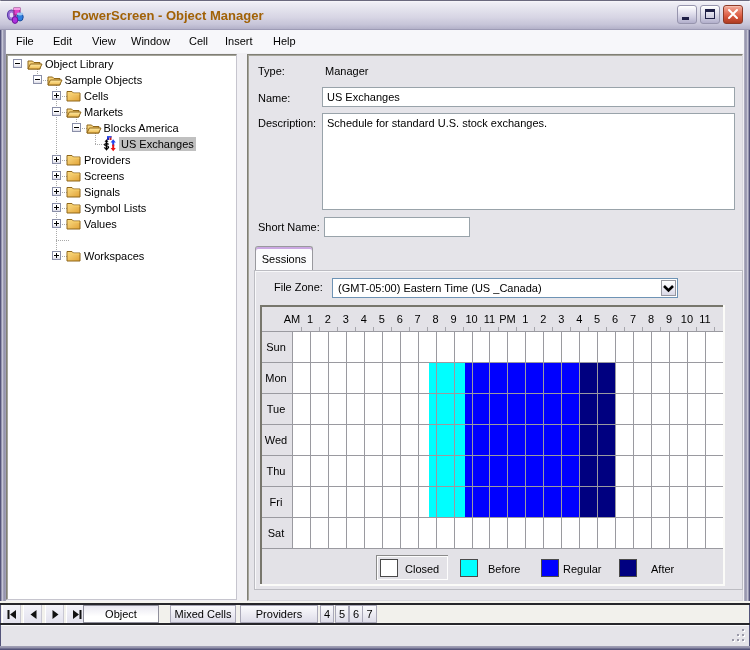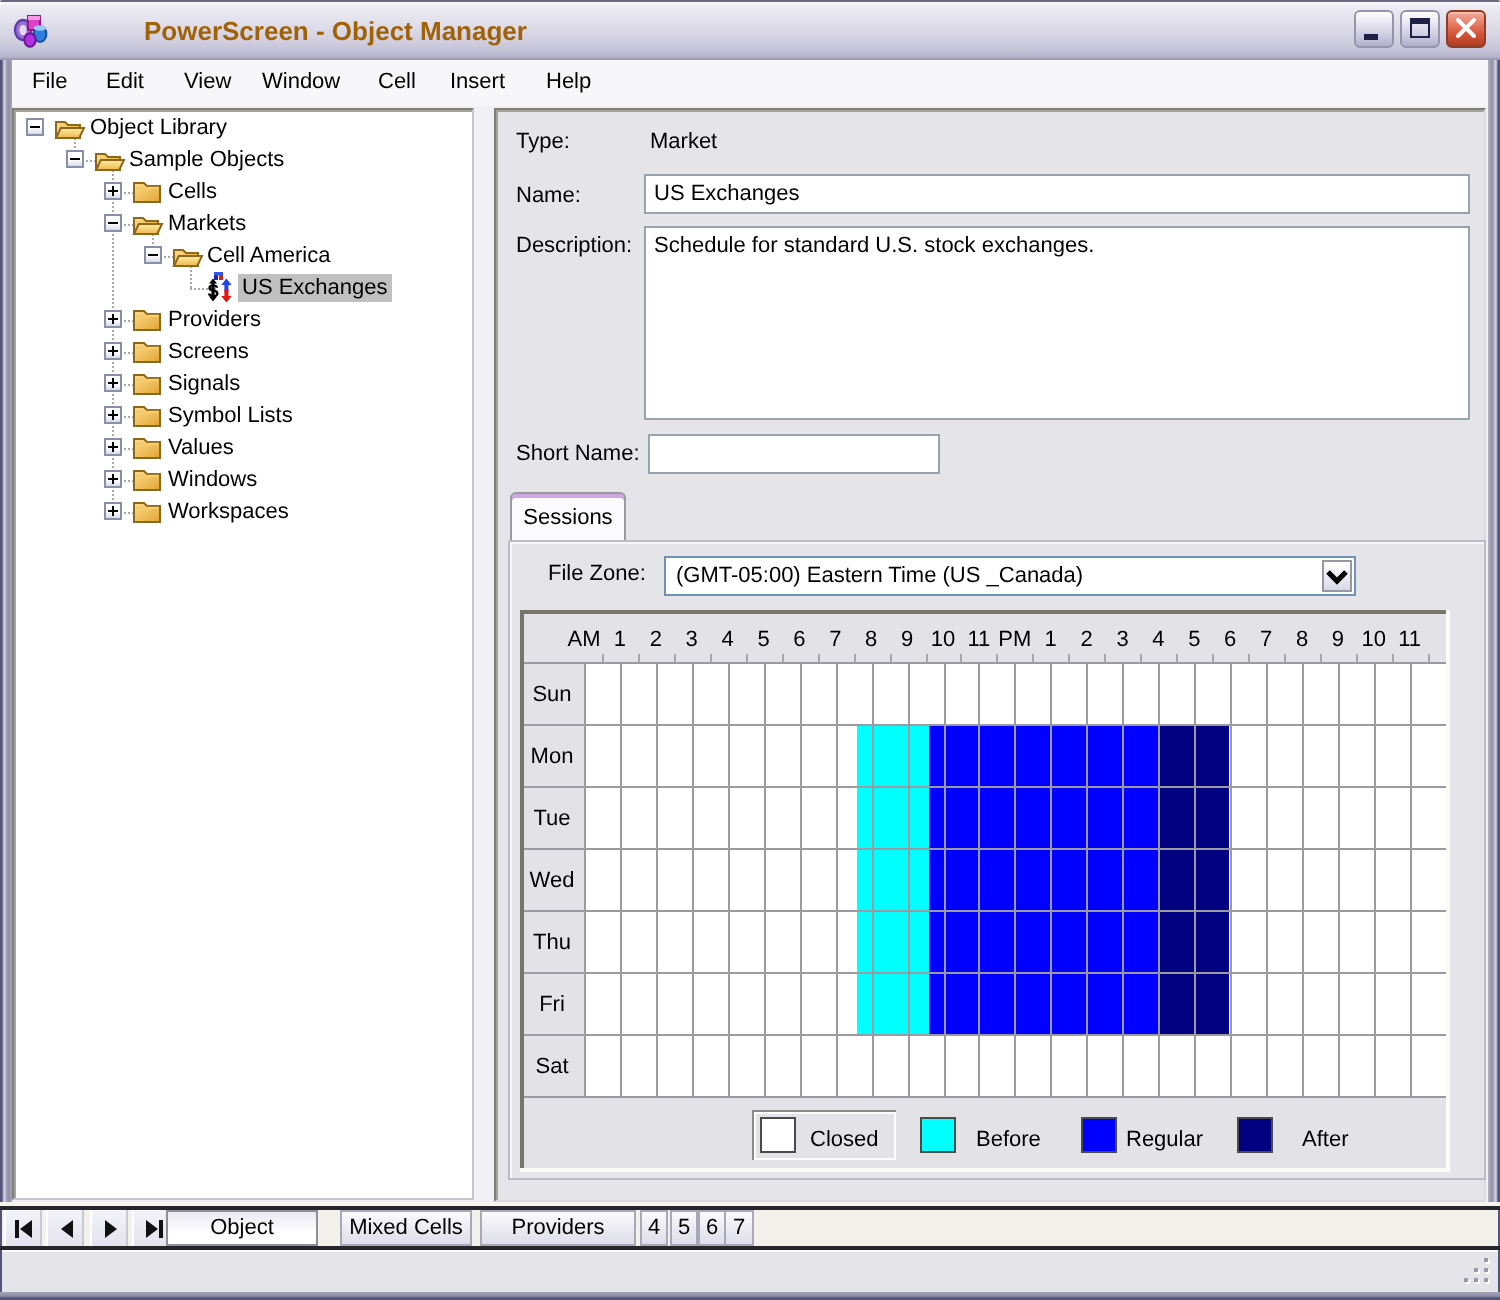--- a/index.html
+++ b/index.html
@@ -174,21 +174,21 @@
         <div class="tlabel" style="left:75px">Markets</div>
       </div>
       <div class="trow" style="left:0;top:65px;width:229px;">
         <div class="ebox" style="left:64.5px">
           <div class="h"></div>
         </div>
         <div class="ticon" style="left:78.5px"><svg width="16" height="16" viewBox="0 0 16 16">
             <path d="M1 13 V5 h4.5 L7 6.5 h6 V13 Z" fill="url(#fg)" stroke="#8F671B" stroke-width="1"></path>
             <path d="M3.4 8 H15 L12.6 13 H1 Z" fill="url(#fg2)" stroke="#8F671B" stroke-width="1"></path>
           </svg></div>
-        <div class="tlabel" style="left:94.5px">Cell America</div>
+        <div class="tlabel" style="left:94.5px">Blocks America</div>
       </div>
       <div class="trow" style="left:0;top:81px;width:229px;">
         <div class="ticon" style="left:96px"><svg width="16" height="16" viewBox="0 0 16 16">
             <rect x="4" y="0" width="2" height="4" fill="#2222BB"></rect>
             <rect x="6.5" y="0" width="2" height="4" fill="#CC2222"></rect>
             <rect x="4" y="0" width="4.5" height="1.6" fill="#3355EE"></rect>
             <path d="M9.2 10 V6.5 H7.6 L10.2 3.2 L12.8 6.5 H11.2 V10 Z" fill="#2244EE"></path>
             <path d="M11.2 8.5 V12 H12.8 L10.2 15.3 L7.6 12 H9.2 V8.5 Z" fill="#EE1111"></path>
             <path d="M3.5 3.2 L5.5 5.8 H4.3 V12.2 H5.5 L3.5 14.8 L1.5 12.2 H2.7 V5.8 H1.5 Z" fill="#000"></path>
             <text x="0.6" y="12.5" font-size="9" font-weight="bold" fill="#000">S</text>
@@ -243,48 +243,37 @@
         <div class="ebox" style="left:45px">
           <div class="h"></div>
           <div class="v"></div>
         </div>
         <div class="ticon" style="left:59px"><svg width="16" height="16" viewBox="0 0 16 16">
             <path d="M1 3.5 h5 l1.5 1.5 H14 V13 H1 Z" fill="url(#fg)" stroke="#8F671B" stroke-width="1"></path>
             <path d="M1.8 6 H13.4" stroke="#F6CD6A" stroke-width="1.2"></path>
           </svg></div>
         <div class="tlabel" style="left:75px">Values</div>
       </div>
-      <div class="trow" style="left:0;top:177px;width:229px;">
-        <div class="ebox" style="left:45px">
-          <div class="h"></div>
-          <div class="v"></div>
-        </div>
-        <div class="ticon" style="left:59px"><svg width="16" height="16" viewBox="0 0 16 16">
-            <path d="M1 3.5 h5 l1.5 1.5 H14 V13 H1 Z" fill="url(#fg)" stroke="#8F671B" stroke-width="1"></path>
-            <path d="M1.8 6 H13.4" stroke="#F6CD6A" stroke-width="1.2"></path>
-          </svg></div>
-        <div class="tlabel" style="left:75px">Windows</div>
-      </div>
       <div class="trow" style="left:0;top:193px;width:229px;">
         <div class="ebox" style="left:45px">
           <div class="h"></div>
           <div class="v"></div>
         </div>
         <div class="ticon" style="left:59px"><svg width="16" height="16" viewBox="0 0 16 16">
             <path d="M1 3.5 h5 l1.5 1.5 H14 V13 H1 Z" fill="url(#fg)" stroke="#8F671B" stroke-width="1"></path>
             <path d="M1.8 6 H13.4" stroke="#F6CD6A" stroke-width="1.2"></path>
           </svg></div>
         <div class="tlabel" style="left:75px">Workspaces</div>
       </div>
     </div>
   <div id="rpanel" class="abs"></div>
 
   <div class="abs" style="left:247px;top:54px;width:496px;height:547px;" id="rcontent">
     <div class="flabel" style="top:11px">Type:</div>
-    <div class="abs" style="left:78px;top:11px">Market</div>
+    <div class="abs" style="left:78px;top:11px">Manager</div>
     <div class="flabel" style="top:38px">Name:</div>
     <div class="tbox" style="left:75px;top:33px;width:413px;height:20px;">
         <div style="position:absolute;left:4px;top:3px;">US Exchanges</div>
       </div>
     <div class="flabel" style="top:63px">Description:</div>
     <div class="tbox" style="left:75px;top:59px;width:413px;height:97px;">
         <div style="position:absolute;left:4px;top:3px;">Schedule for standard U.S. stock exchanges.</div>
       </div>
     <div class="flabel" style="top:167px">Short Name:</div>
     <div class="tbox" style="left:77px;top:163px;width:146px;height:20px;"></div>

